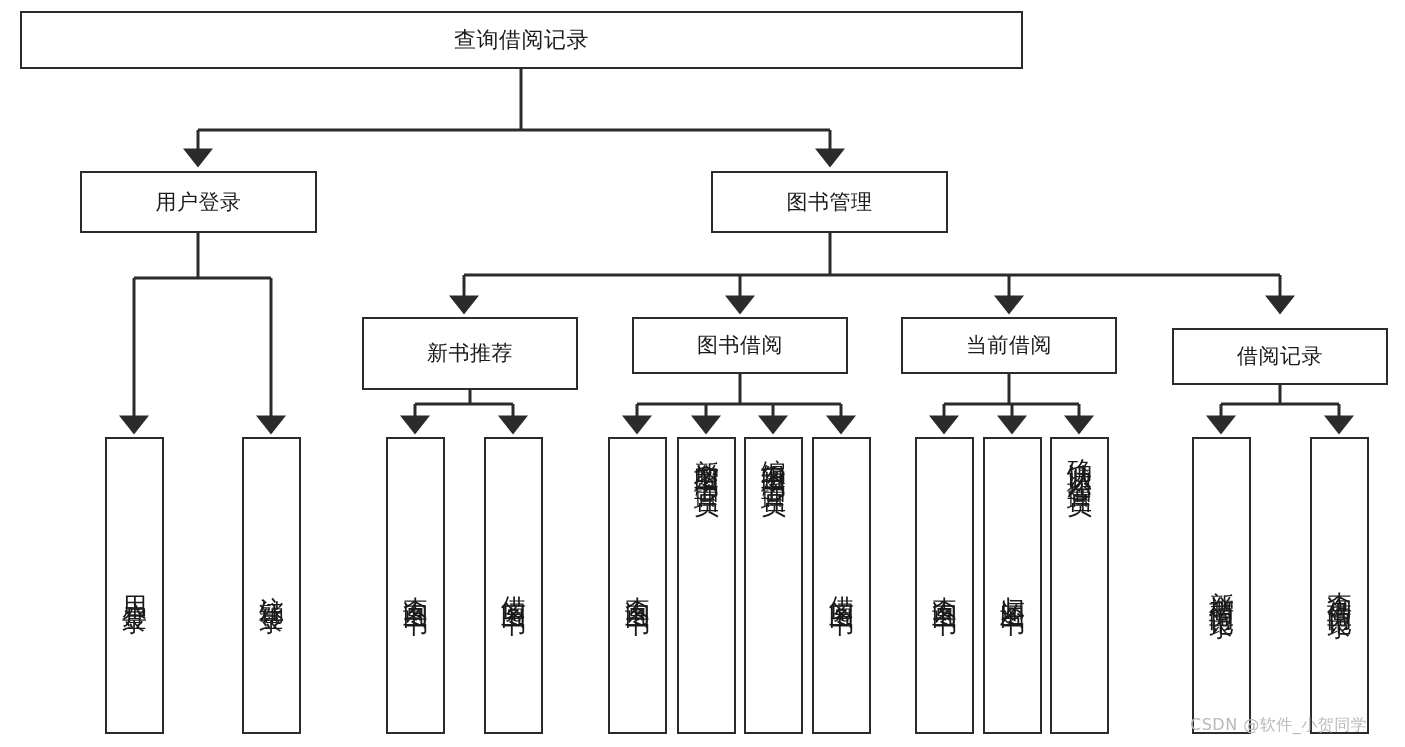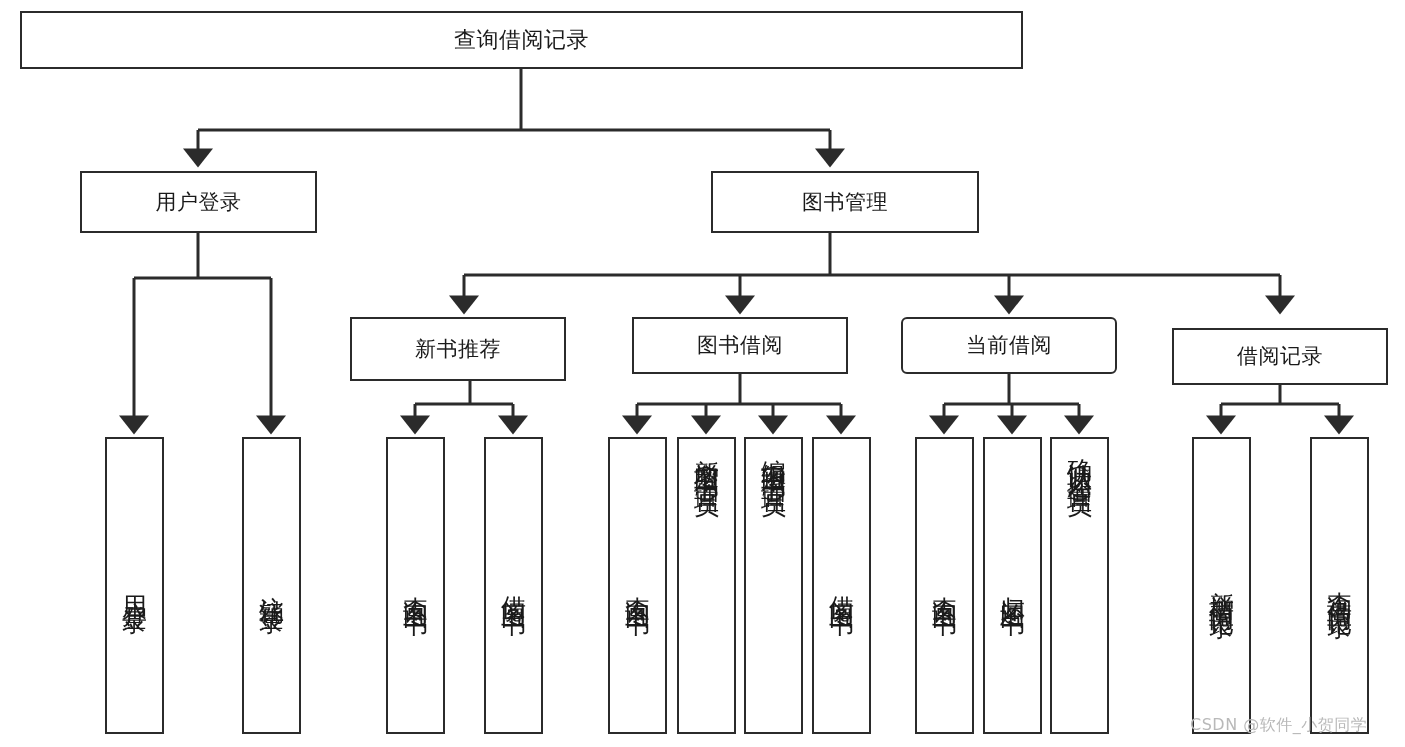--- a/index.html
+++ b/index.html
@@ -130,31 +130,31 @@
     </g>
   </svg>
 
   <div class="node horiz root" style="left:20px; top:11px; width:1003px; height:58px;">
     <span class="lbl">查询借阅记录</span>
   </div>
 
   <div class="node horiz" style="left:80px; top:171px; width:237px; height:62px;">
     <span class="lbl">用户登录</span>
   </div>
-  <div class="node horiz" style="left:711px; top:171px; width:268px; height:62px;">
+  <div class="node horiz" style="left:711px; top:171px; width:237px; height:62px;">
     <span class="lbl">图书管理</span>
   </div>
 
-  <div class="node horiz" style="left:350px; top:317px; width:216px; height:64px;">
+  <div class="node horiz" style="left:362px; top:317px; width:216px; height:73px;">
     <span class="lbl">新书推荐</span>
   </div>
   <div class="node horiz" style="left:632px; top:317px; width:216px; height:57px;justify-content:center;">
     <span class="lbl">图书借阅</span>
   </div>
-  <div class="node horiz" style="left:901px; top:317px; width:216px; height:57px;border-radius:6px;">
+  <div class="node horiz" style="left:901px; top:317px; width:216px; height:57px;">
     <span class="lbl">当前借阅</span>
   </div>
   <div class="node horiz" style="left:1172px; top:328px; width:216px; height:57px;">
     <span class="lbl">借阅记录</span>
   </div>
 
   <div class="node vert centered" style="left:105px; top:437px; width:59px; height:297px;">
     <span class="lbl">用户登录</span>
   </div>
   <div class="node vert centered" style="left:242px; top:437px; width:59px; height:297px;">

